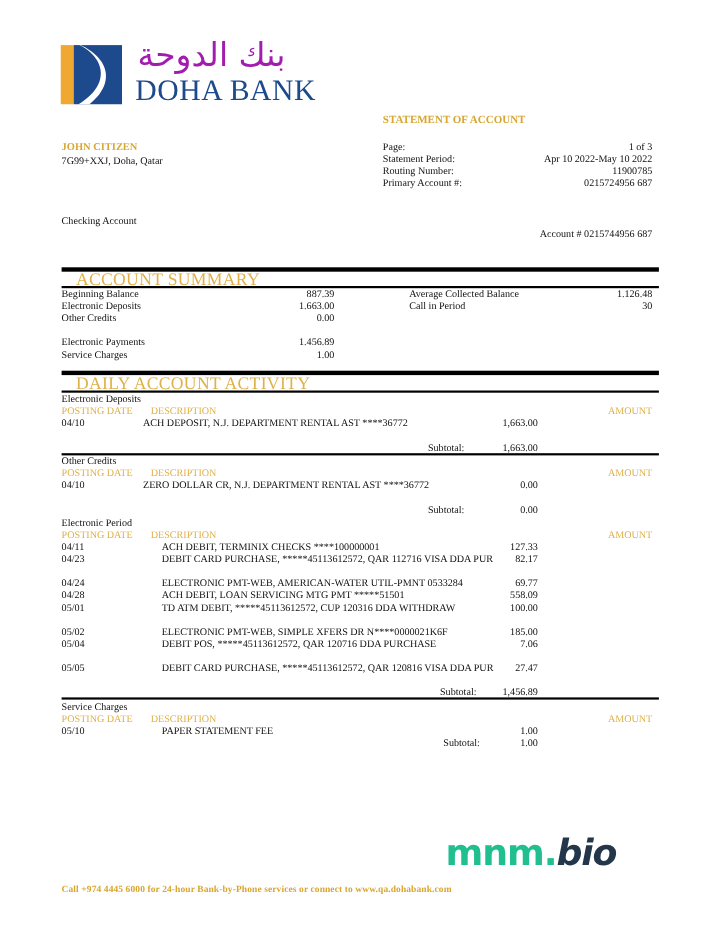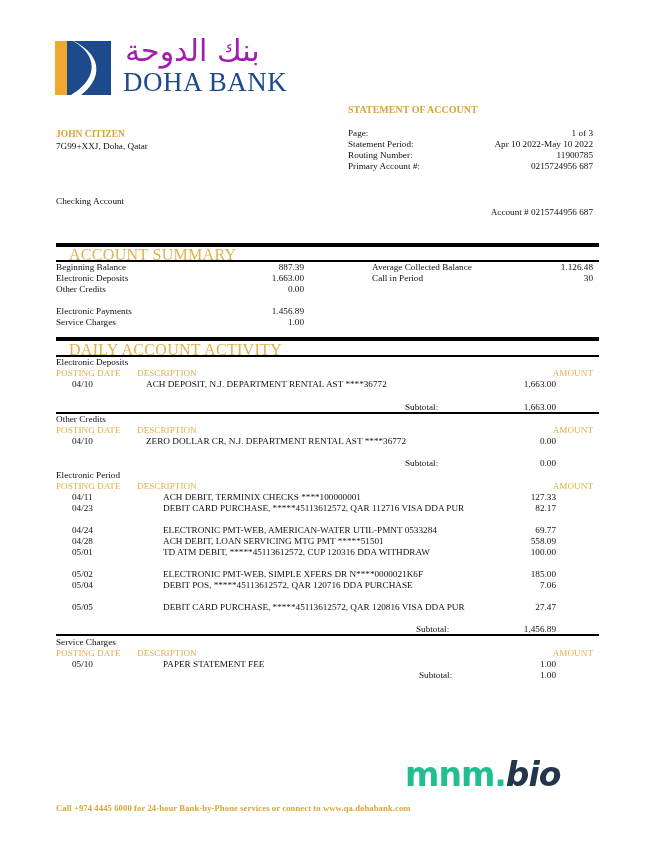--- a/index.html
+++ b/index.html
@@ -31,21 +31,21 @@
   .thin  { position: absolute; left: 56px; width: 543px; height: 2px; background: #000; }
 
   .sect-title { left: 56px; font-size: 16px; letter-spacing: 0.3px; margin-left: 13px; }
 
   .sum-col { position: absolute; }
   .sum-row { display: flex; justify-content: space-between; line-height: 11px; }
 
   .group-label { left: 56px; }
   .hdr-row { position: absolute; left: 56px; width: 537px; height: 11px; font-size: 9.2px; }
   .hdr-row span { position: absolute; top: 0; }
-  .tx-row { position: absolute; left: 72px; width: 484px; height: 11px; line-height: 11px; }
+  .tx-row { position: absolute; left: 56px; width: 433px; height: 11px; line-height: 11px; }
   .tx-row span { position: absolute; top: 0; white-space: nowrap; }
   .right { right: 0; text-align: right; }
 
   .footer { left: 56px; top: 803px; font-size: 8.6px; font-weight: bold; letter-spacing: 0.1px; }
 
   .watermark { left: 405px; top: 755px; font-family: "DejaVu Sans", sans-serif; font-weight: bold;
                font-size: 33px; letter-spacing: -1px; white-space: nowrap; }
   .wm-a { color: #1fbf8f; }
   .wm-b { color: #24364a; font-style: italic; }
 </style>

